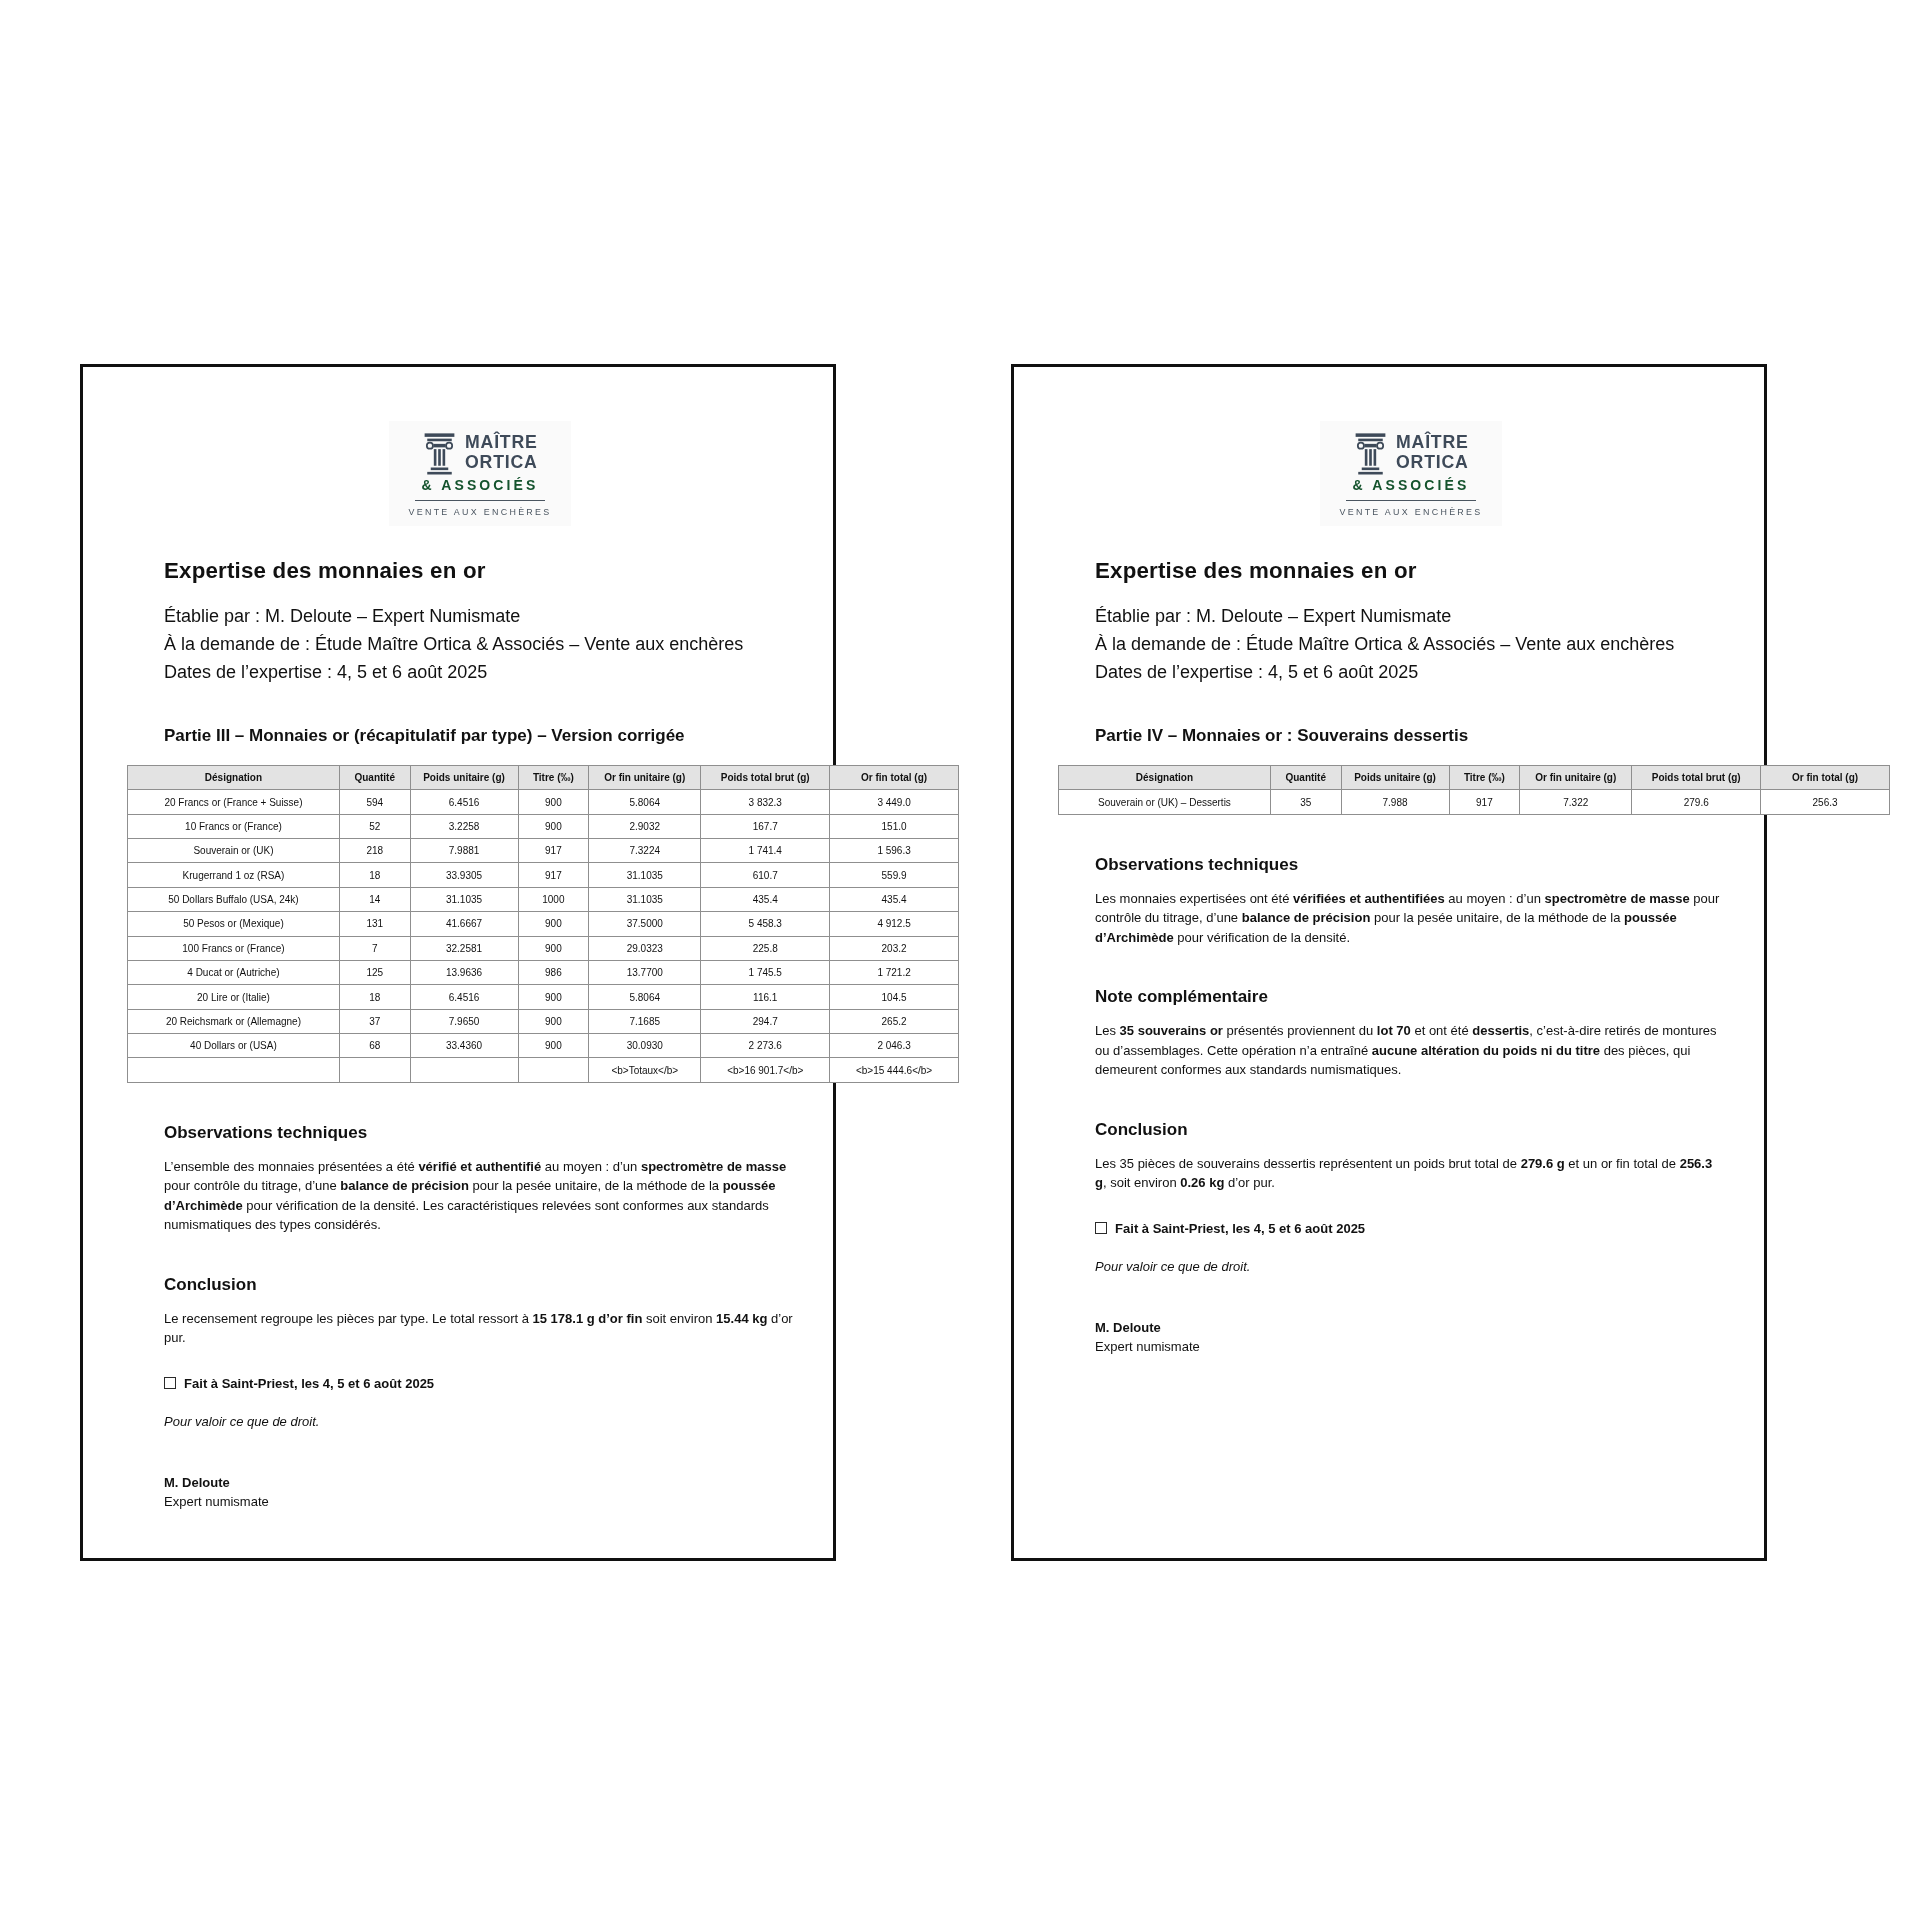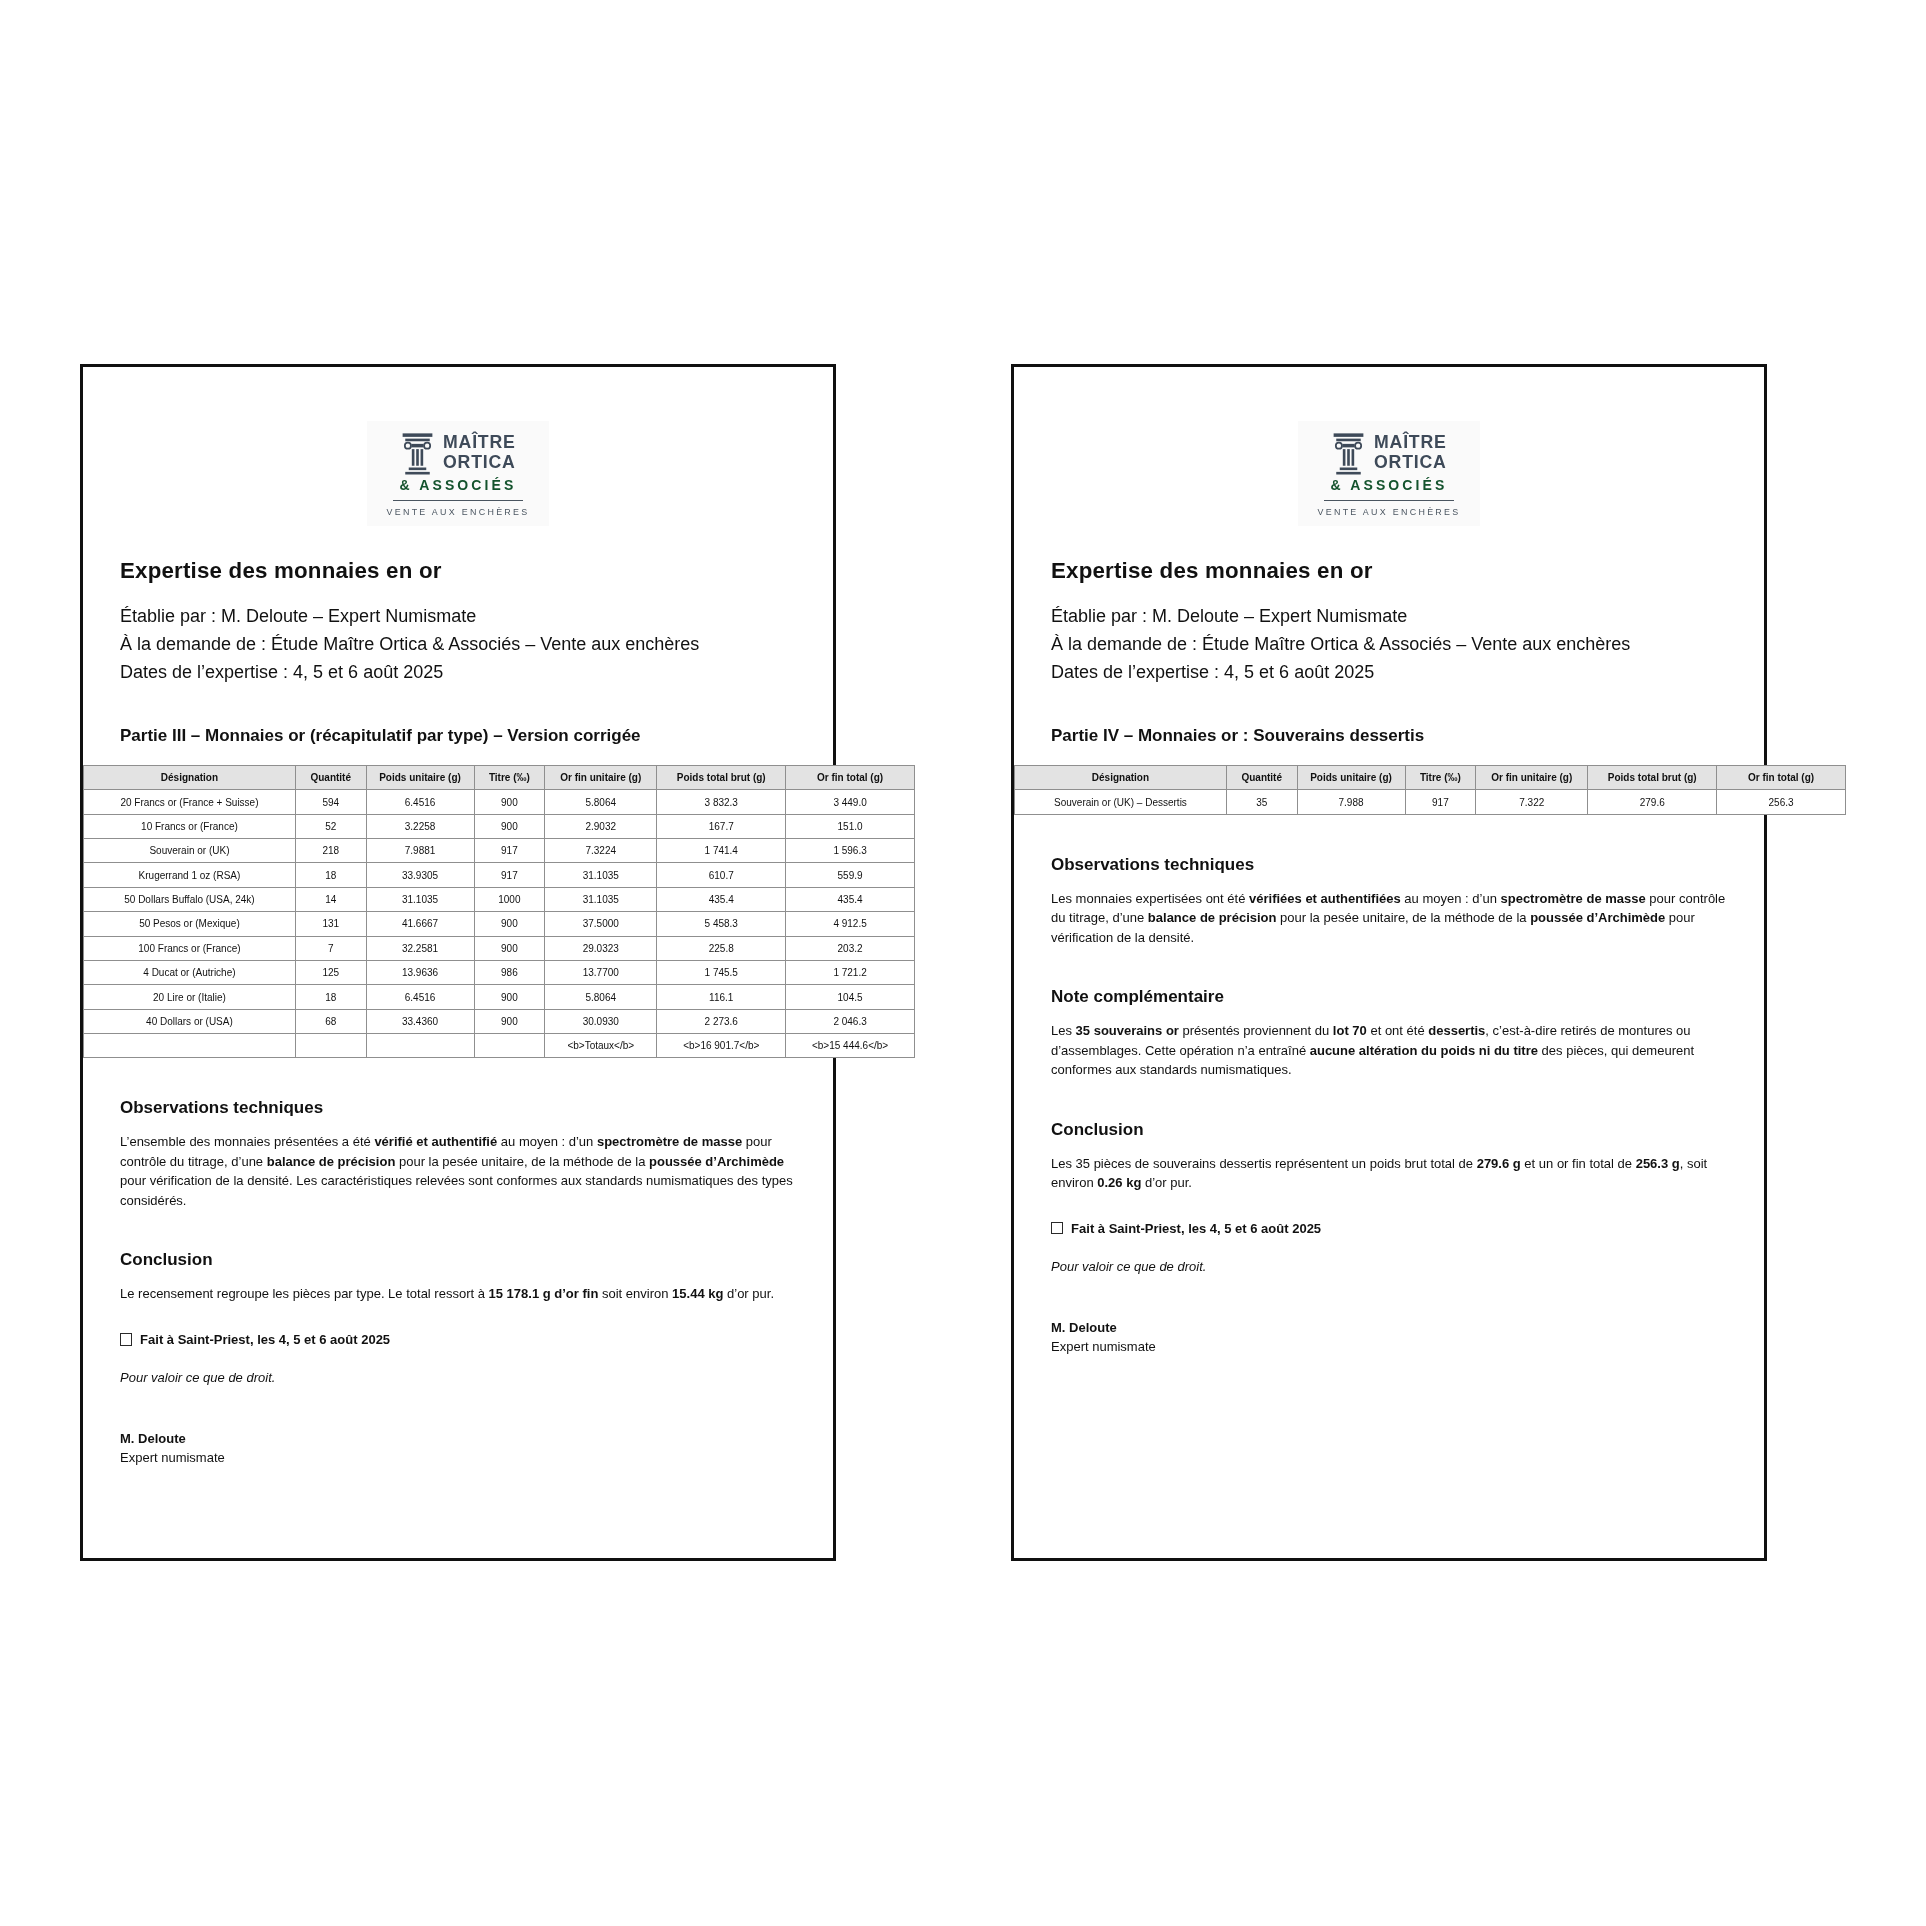--- a/index.html
+++ b/index.html
@@ -11,20 +11,21 @@
     position:relative;
     overflow:hidden;
   }
   .page {
     position:absolute;
     top:364px;
     width:756px;
     height:1197px;
     background:#ffffff;
     border:3.1px solid #101010;
+    padding-left:44px;
   }
   .page-left  { left:80px; }
   .page-right { left:1011px; }
 
   
   .logo {
     width:182px;
     margin:54px auto 0;
     background:#fafafa;
     padding:10.8px 6.2px 9.2px;
@@ -215,20 +216,29 @@
         <tr>
           <td>20 Lire or (Italie)</td>
           <td>18</td>
           <td>6.4516</td>
           <td>900</td>
           <td>5.8064</td>
           <td>116.1</td>
           <td>104.5</td>
         </tr>
         <tr>
+          <td>20 Reichsmark or (Allemagne)</td>
+          <td>37</td>
+          <td>7.9650</td>
+          <td>900</td>
+          <td>7.1685</td>
+          <td>294.7</td>
+          <td>265.2</td>
+        </tr>
+        <tr>
           <td>40 Dollars or (USA)</td>
           <td>68</td>
           <td>33.4360</td>
           <td>900</td>
           <td>30.0930</td>
           <td>2 273.6</td>
           <td>2 046.3</td>
         </tr>
         <tr>
           <td>&nbsp;</td>

